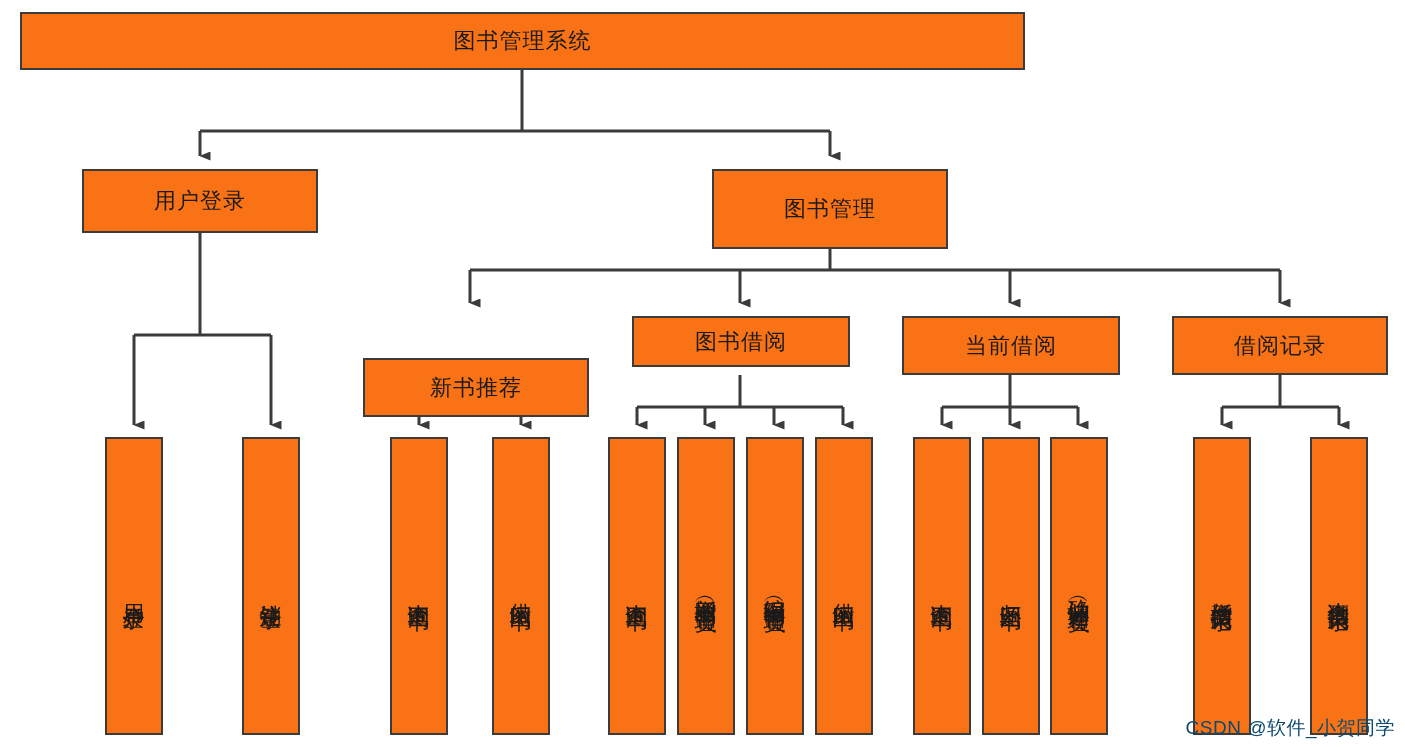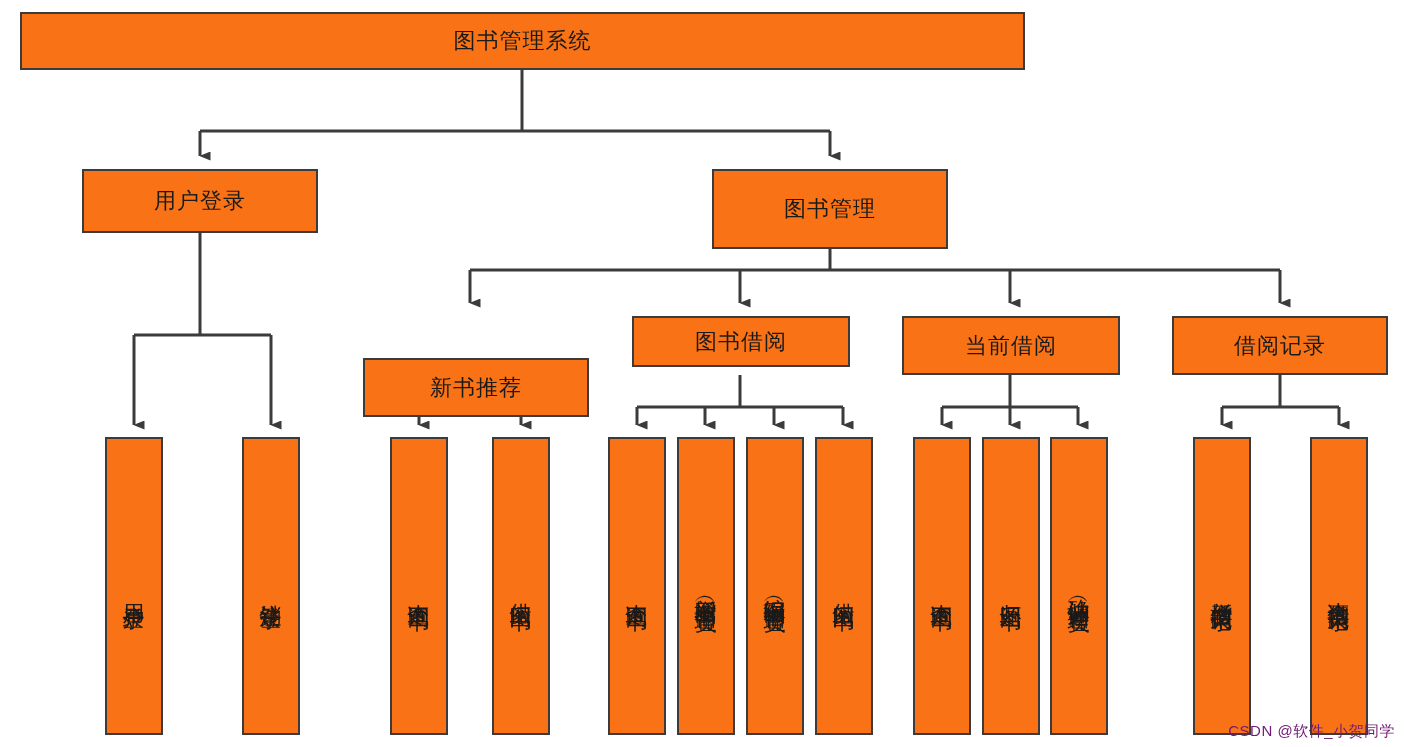--- a/index.html
+++ b/index.html
@@ -4,21 +4,21 @@
 <style>
   html,body{margin:0;padding:0;background:#ffffff;}
   body{font-family:"Liberation Sans","DejaVu Sans",sans-serif;}
   #stage{position:relative;width:1405px;height:747px;background:#ffffff;overflow:hidden;}
   #edges{position:absolute;left:0;top:0;width:1405px;height:747px;}
   .node{position:absolute;box-sizing:border-box;border:2.5px solid #3b3b3b;background:#f97316;
         display:flex;align-items:center;justify-content:center;color:#1a1a1a;text-align:center;}
   .node.h{font-size:22px;letter-spacing:1px;}
   .node.v{writing-mode:vertical-rl;text-orientation:upright;font-size:22px;line-height:1.32;
           letter-spacing:2px;padding-top:8px;}
-  #watermark{position:absolute;right:10px;bottom:6px;font-size:15px;color:#701a75;
+  #watermark{position:absolute;right:10px;bottom:6px;font-size:19px;color:#0c4a6e;
              letter-spacing:.5px;white-space:nowrap;}
 </style>
 </head>
 <body>
 
 <div id="stage">
 
   <svg id="edges" viewBox="0 0 1405 747" xmlns="http://www.w3.org/2000/svg">
     <defs>
       <marker id="arw" markerWidth="9" markerHeight="11" refX="4.5" refY="10.5" orient="auto" markerUnits="userSpaceOnUse">

